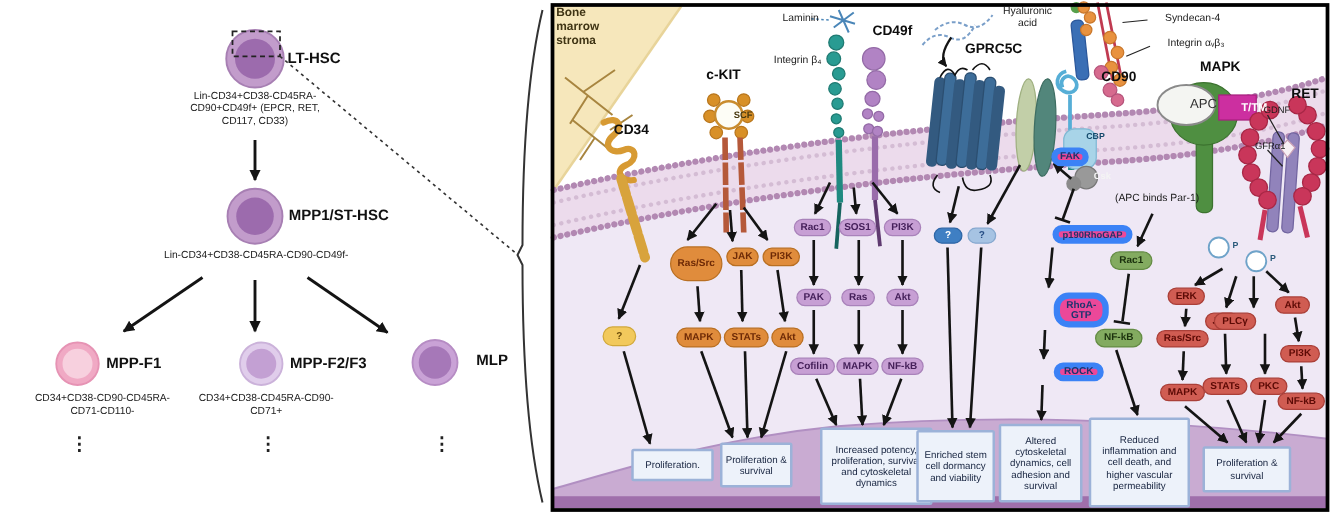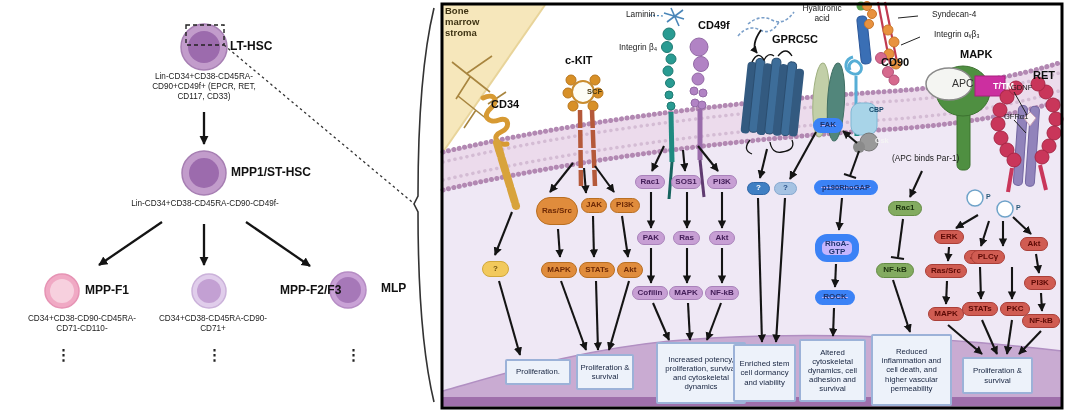--- a/index.html
+++ b/index.html
@@ -14,21 +14,21 @@
   .slabel{position:absolute;font-size:8.3px;color:#1a1a1a;white-space:nowrap;padding-left:14px;}
   .wlabel{position:absolute;font-size:8.3px;color:#1a1a1a;text-align:center;line-height:1.15;}
   
   .mol{position:absolute;display:flex;align-items:center;justify-content:center;text-align:center;
        border-radius:9px;font-weight:700;font-size:8px;line-height:1.05;box-sizing:border-box;}
   .mo{background:#e08c3c;color:#6e2a06;border:1px solid #b96f22;}
   .my{background:#f2c95c;color:#6e4f0c;border:1px solid #d1a83a;}
   .mp{background:#c79fd4;color:#45205a;border:1px solid #a982ba;}
   .mbd{background:#3f7fc3;color:#fff;border:1px solid #2f66a6;}
   .mbl{background:#a6c3e3;color:#274f86;border:1px solid #86a8cf;}
-  .mpw{background:#c4b5fd;color:#1e346e;border:7px solid #3b82f6;}
+  .mpw{background:#ec4899;color:#1e346e;border:5px solid #3b82f6;margin-left:28px;}
   .mg{background:#83ab60;color:#1b310d;border:1px solid #648c44;}
   .mr{background:#d05c52;color:#5c0a05;border:1px solid #aa3f38;}
   .outcome{position:absolute;display:flex;align-items:center;justify-content:center;text-align:center;
        background:#edf2fa;border:2px solid #9cb2d8;border-radius:2px;color:#16233f;
        font-size:7.8px;line-height:1.18;font-weight:500;box-sizing:border-box;padding:1px 2px;}
 </style>
 </head>
 <body>
 
 <div id="stage">
@@ -269,21 +269,21 @@
   <rect x="442" y="4" width="620" height="404" fill="none" stroke="#000" stroke-width="3"></rect>
 </svg>
 
 <div class="clabel" style="left:230px;top:39px;">LT-HSC</div>
 <div class="mtext" style="left:143px;top:72px;width:122px;">Lin-CD34+CD38-CD45RA-CD90+CD49f+ (EPCR, RET, CD117, CD33)</div>
 <div class="clabel" style="left:231px;top:165px;">MPP1/ST-HSC</div>
 <div class="mtext" style="left:110px;top:199px;width:190px;">Lin-CD34+CD38-CD45RA-CD90-CD49f-</div>
 <div class="clabel" style="left:85px;top:283px;">MPP-F1</div>
 <div class="mtext" style="left:18px;top:314px;width:128px;">CD34+CD38-CD90-CD45RA-CD71-CD110-</div>
 <div class="dots" style="left:56px;top:346px;">⋮</div>
-<div class="clabel" style="left:232px;top:283px;margin-left:48px;">MPP-F2/F3</div>
+<div class="clabel" style="left:232px;top:283px;">MPP-F2/F3</div>
 <div class="mtext" style="left:148px;top:314px;width:130px;">CD34+CD38-CD45RA-CD90-CD71+</div>
 <div class="dots" style="left:207px;top:346px;">⋮</div>
 <div class="clabel" style="left:381px;top:281px;">MLP</div>
 <div class="dots" style="left:346px;top:346px;">⋮</div>
 
 <div class="wlabel" style="left:445px;top:6px;width:60px;font-weight:700;font-size:9.5px;color:#3f3414;text-align:left;">Bone marrow stroma</div>
 <div class="blabel" style="left:491px;top:98px;">CD34</div>
 <div class="blabel" style="left:565px;top:54px;">c-KIT</div>
 <div class="slabel" style="left:573px;top:87px;font-size:7.5px;font-weight:700;color:#4a3a10;">SCF</div>
 <div class="slabel" style="left:612px;top:9px;">Laminin</div>

